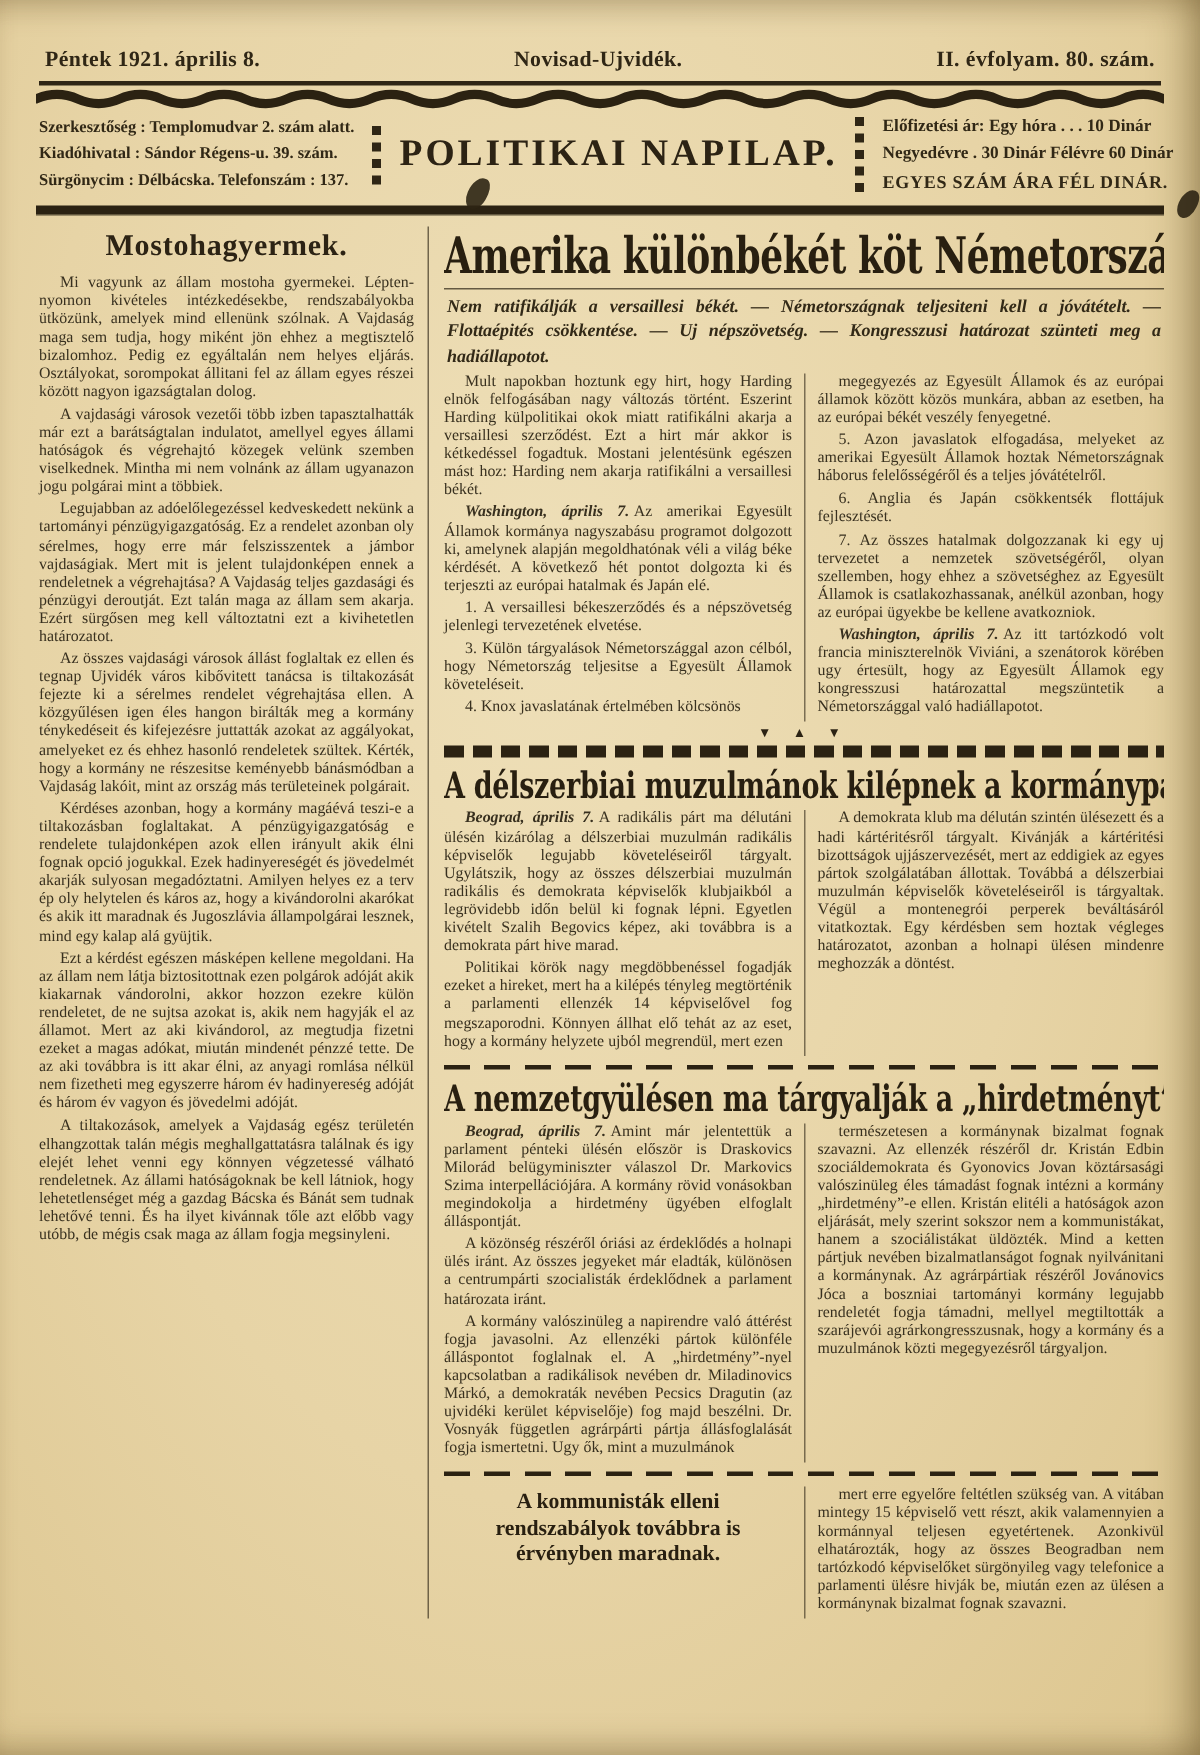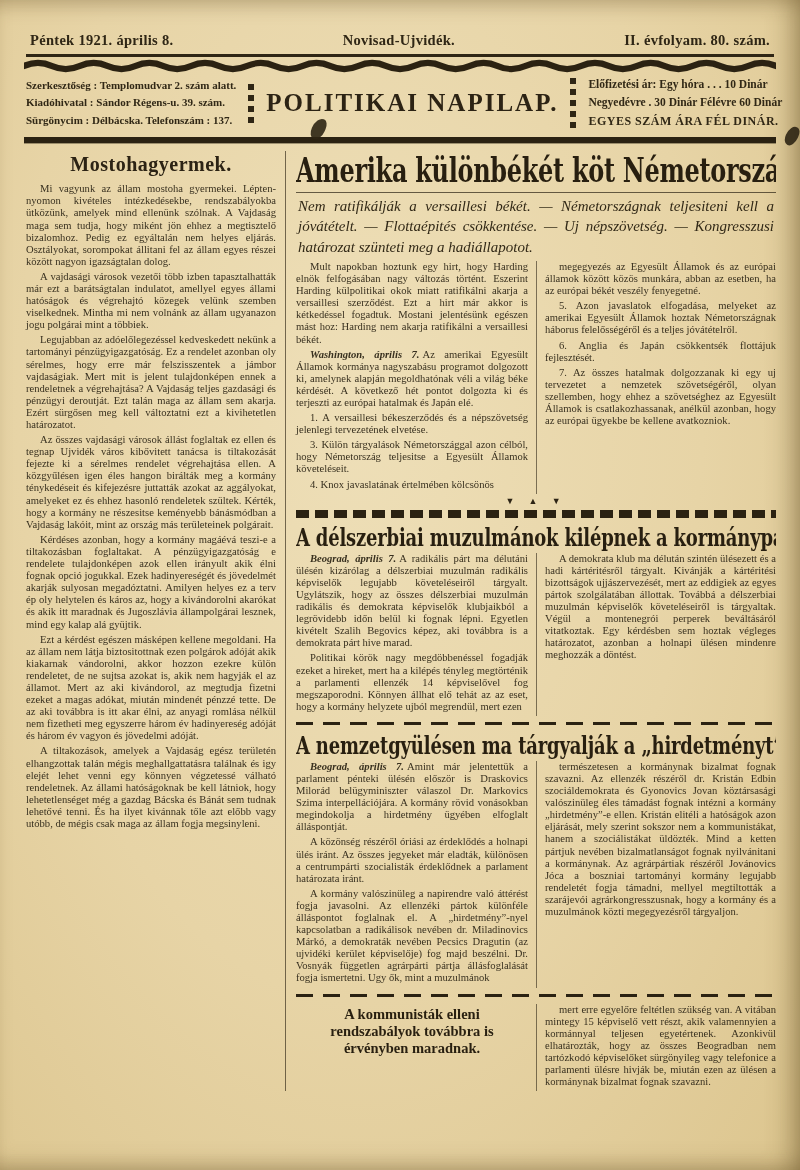--- a/index.html
+++ b/index.html
@@ -53,21 +53,21 @@
   .lead{font-weight:bold;font-style:italic;}
   .lead:empty{display:none;}
   .lead:not(:empty){margin-right:3px;}
   
   .hl{font-weight:bold;text-align:center;color:#281f10;font-family:"DejaVu Serif",serif;white-space:nowrap;overflow:hidden;}
   .hl-1{font-size:24px;line-height:36px;transform:scaleY(1.4);transform-origin:center;margin:2px 0 0;letter-spacing:-.3px;}
   .hl-2{font-size:18px;line-height:27px;transform:scaleY(1.35);transform-origin:center;margin:1px 0 2px;letter-spacing:-.2px;}
   .deck{
     border-top:1px solid rgba(43,34,18,.7);
     margin-top:3px;padding:3px 2px 4px;
-    font-size:15px;font-weight:normal;font-style:italic;text-align:justify;line-height:1.35;color:#322917;
+    font-size:12px;font-weight:bold;font-style:italic;text-align:justify;line-height:1.35;color:#322917;
   }
   .cols{display:flex;align-items:stretch;}
   .acol{width:50%;box-sizing:border-box;}
   .acol.c-left{padding-right:8px;}
   .acol.c-right{border-left:1px solid rgba(47,38,21,.6);padding-left:8px;}
   .orn{text-align:center;font-size:9px;letter-spacing:6px;color:#2c2314;margin:2px 0 1px;}
   .divider-blocks{height:8px;margin:4px 0 6px;background:repeating-linear-gradient(90deg,#2b2212 0 13px,rgba(0,0,0,0) 13px 19px);}
   .divider-dash{height:3px;margin:6px 0 7px;background:repeating-linear-gradient(90deg,#2b2212 0 17px,rgba(0,0,0,0) 17px 27px);}
   .sub-head{font-size:14.5px;font-weight:bold;text-align:center;line-height:1.2;margin:2px 6px 6px;color:#281f10;}
 </style>
@@ -145,20 +145,21 @@
               <p><em class="lead">Washington, április 7.</em><span>Az amerikai Egyesült Államok kormánya nagyszabásu programot dolgozott ki, amelynek alapján megoldhatónak véli a világ béke kérdését. A következő hét pontot dolgozta ki és terjeszti az európai hatalmak és Japán elé.</span></p>
               <p><span>1. A versaillesi békeszerződés és a népszövetség jelenlegi tervezetének elvetése.</span></p>
               <p><span>3. Külön tárgyalások Németországgal azon célból, hogy Németország teljesitse a Egyesült Államok követeléseit.</span></p>
               <p><span>4. Knox javaslatának értelmében kölcsönös</span></p>
             </div>
           <div class="acol c-right">
               <p><span>megegyezés az Egyesült Államok és az európai államok között közös munkára, abban az esetben, ha az európai békét veszély fenyegetné.</span></p>
               <p><span>5. Azon javaslatok elfogadása, melyeket az amerikai Egyesült Államok hoztak Németországnak háborus felelősségéről és a teljes jóvátételről.</span></p>
               <p><span>6. Anglia és Japán csökkentsék flottájuk fejlesztését.</span></p>
               <p><span>7. Az összes hatalmak dolgozzanak ki egy uj tervezetet a nemzetek szövetségéről, olyan szellemben, hogy ehhez a szövetséghez az Egyesült Államok is csatlakozhassanak, anélkül azonban, hogy az európai ügyekbe be kellene avatkozniok.</span></p>
+              <p><em class="lead">Washington, április 7.</em><span>Az itt tartózkodó volt francia miniszterelnök Viviáni, a szenátorok körében ugy értesült, hogy az Egyesült Államok egy kongresszusi határozattal megszüntetik a Németországgal való hadiállapotot.</span></p>
             </div>
         </div>
         <div class="orn">▼ ▲ ▼</div>
       </div>
 
       <div class="divider-blocks"></div>
 
       <div>
         <div class="hl hl-2">A délszerbiai muzulmánok kilépnek a kormánypártból.</div>
         <div class="cols">

